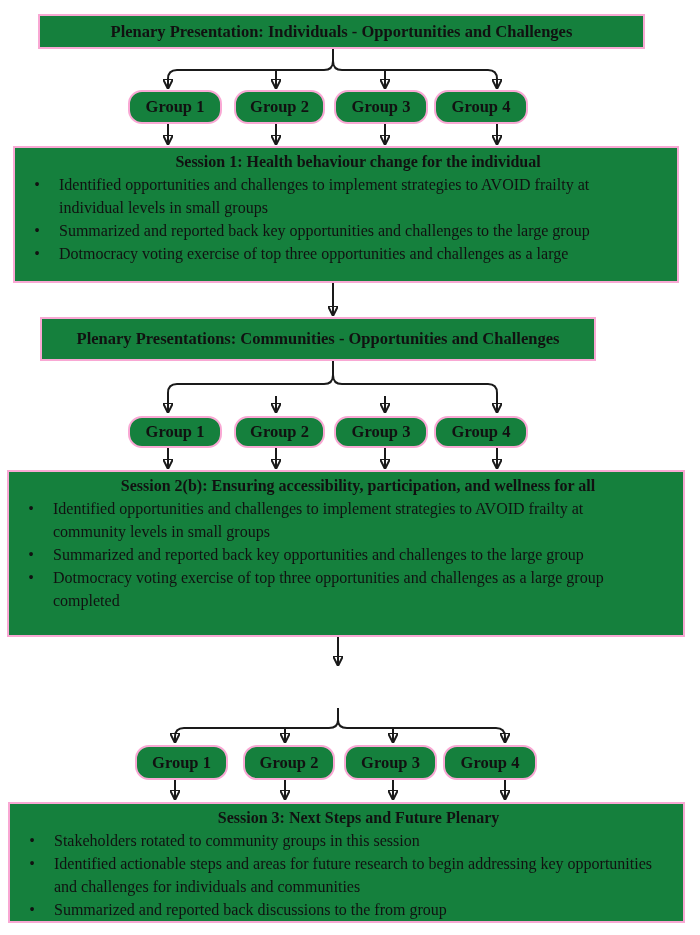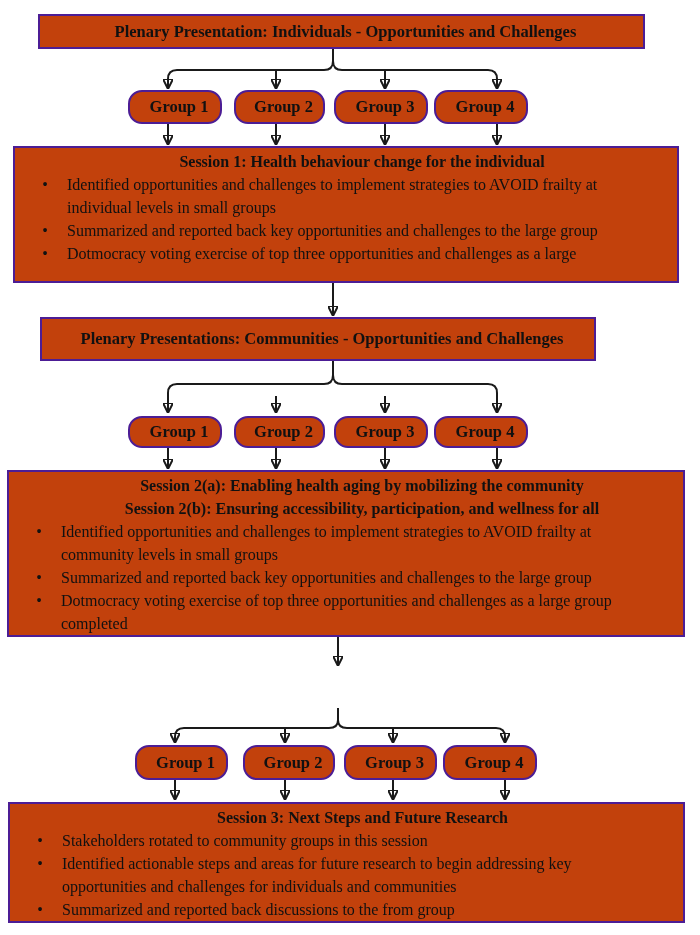--- a/index.html
+++ b/index.html
@@ -23,23 +23,22 @@
     pointer-events: none;
   }
   #connectors path {
     stroke: #1a1a1a;
     stroke-width: 2;
     fill: none;
   }
   .box {
     position: absolute;
     box-sizing: border-box;
-    background: #c2410c;
-    border: 2px solid #4c1d95;
-    padding-left: 8px;
+    background: #15803d;
+    border: 2px solid #f9a8d4;
   }
   .title-box {
     display: flex;
     align-items: center;
     justify-content: center;
     text-align: center;
     font-weight: bold;
     font-size: 16.5px;
     line-height: 1.2;
   }
@@ -168,21 +167,20 @@
     <span>Group 2</span>
   </div>
   <div class="box group-box" style="left:334px; top:416px; width:94px; height:32px;">
     <span>Group 3</span>
   </div>
   <div class="box group-box" style="left:434px; top:416px; width:94px; height:32px;">
     <span>Group 4</span>
   </div>
 
   <div class="box session-box" style="left:7px; top:470px; width:678px; height:167px;">
-    <div class="session-title">Session 2(a): Enabling health aging by mobilizing the community</div>
     <div class="session-title">Session 2(b): Ensuring accessibility, participation, and wellness for all</div>
     <div class="bullet">
       <span class="marker">•</span>
       <span class="text">Identified opportunities and challenges to implement strategies to AVOID frailty at community levels in small groups</span>
     </div>
     <div class="bullet">
       <span class="marker">•</span>
       <span class="text">Summarized and reported back key opportunities and challenges to the large group</span>
     </div>
     <div class="bullet">
@@ -199,21 +197,21 @@
     <span>Group 2</span>
   </div>
   <div class="box group-box" style="left:344px; top:745px; width:93px; height:35px;">
     <span>Group 3</span>
   </div>
   <div class="box group-box" style="left:443px; top:745px; width:94px; height:35px;">
     <span>Group 4</span>
   </div>
 
   <div class="box session-box" style="left:8px; top:802px; width:677px; height:121px;">
-    <div class="session-title">Session 3: Next Steps and Future Research</div>
+    <div class="session-title">Session 3: Next Steps and Future Plenary</div>
     <div class="bullet">
       <span class="marker">•</span>
       <span class="text">Stakeholders rotated to community groups in this session</span>
     </div>
     <div class="bullet">
       <span class="marker">•</span>
       <span class="text">Identified actionable steps and areas for future research to begin addressing key opportunities and challenges for individuals and communities</span>
     </div>
     <div class="bullet">
       <span class="marker">•</span>

